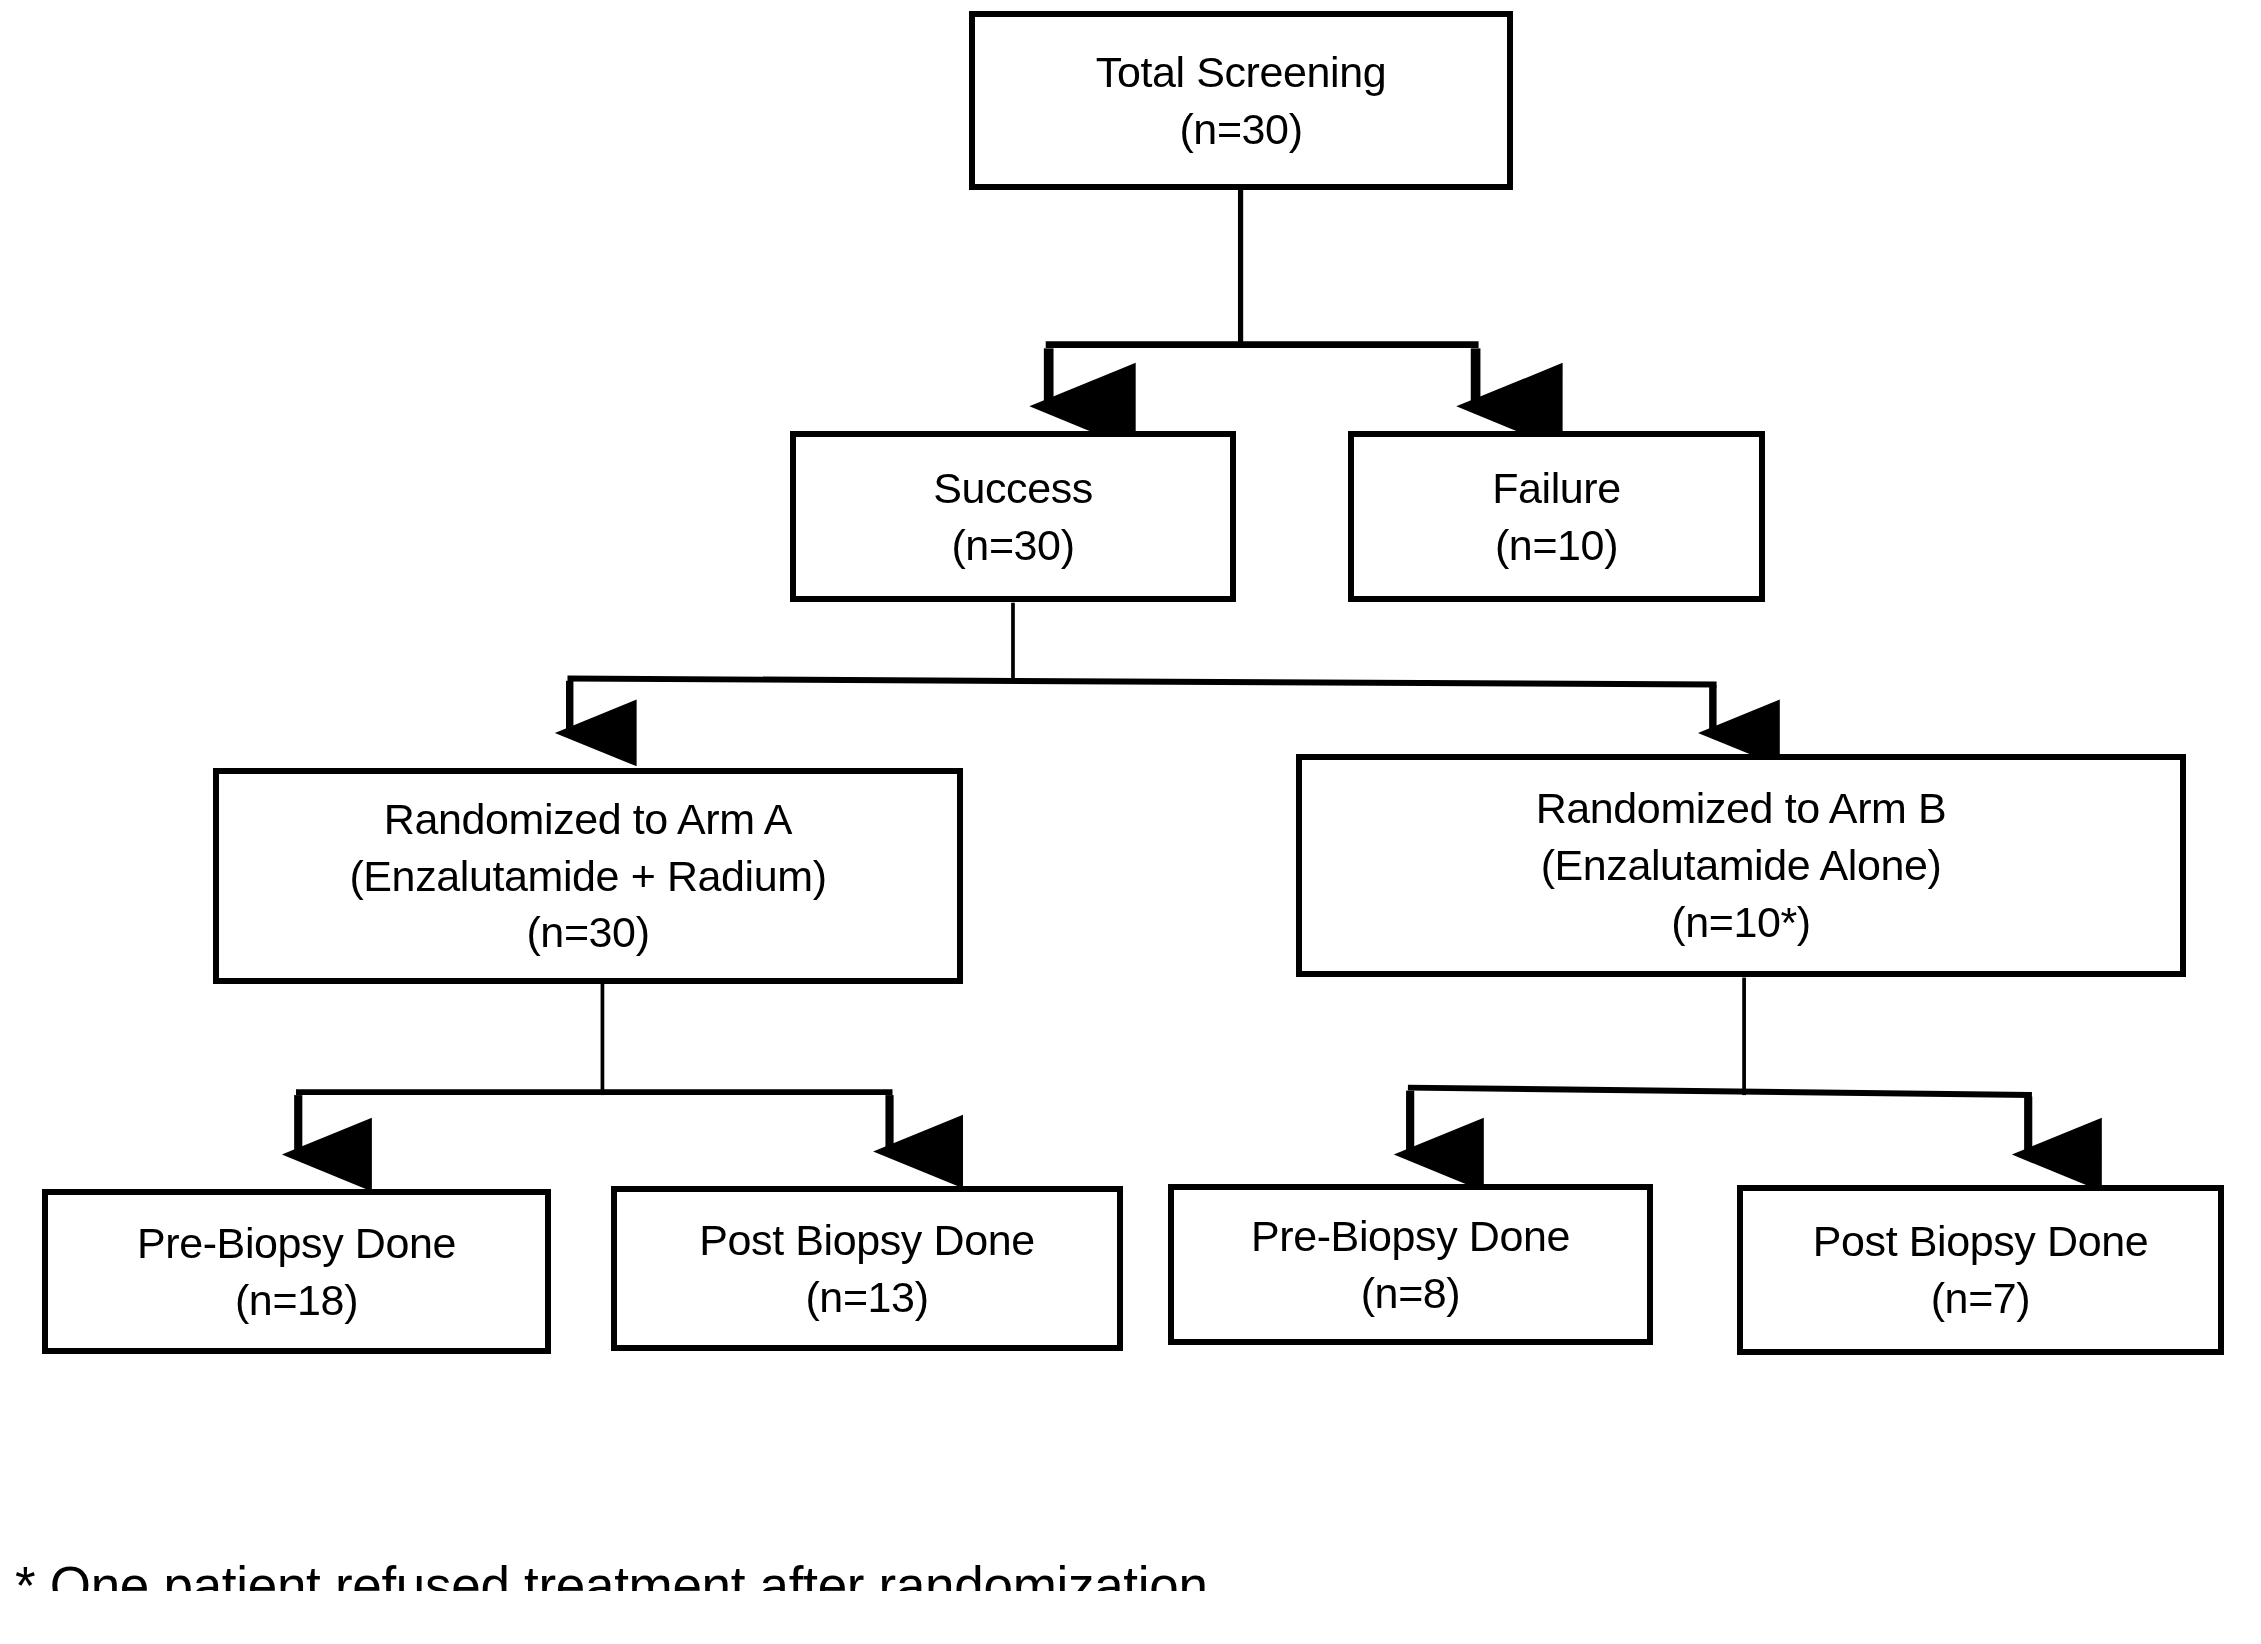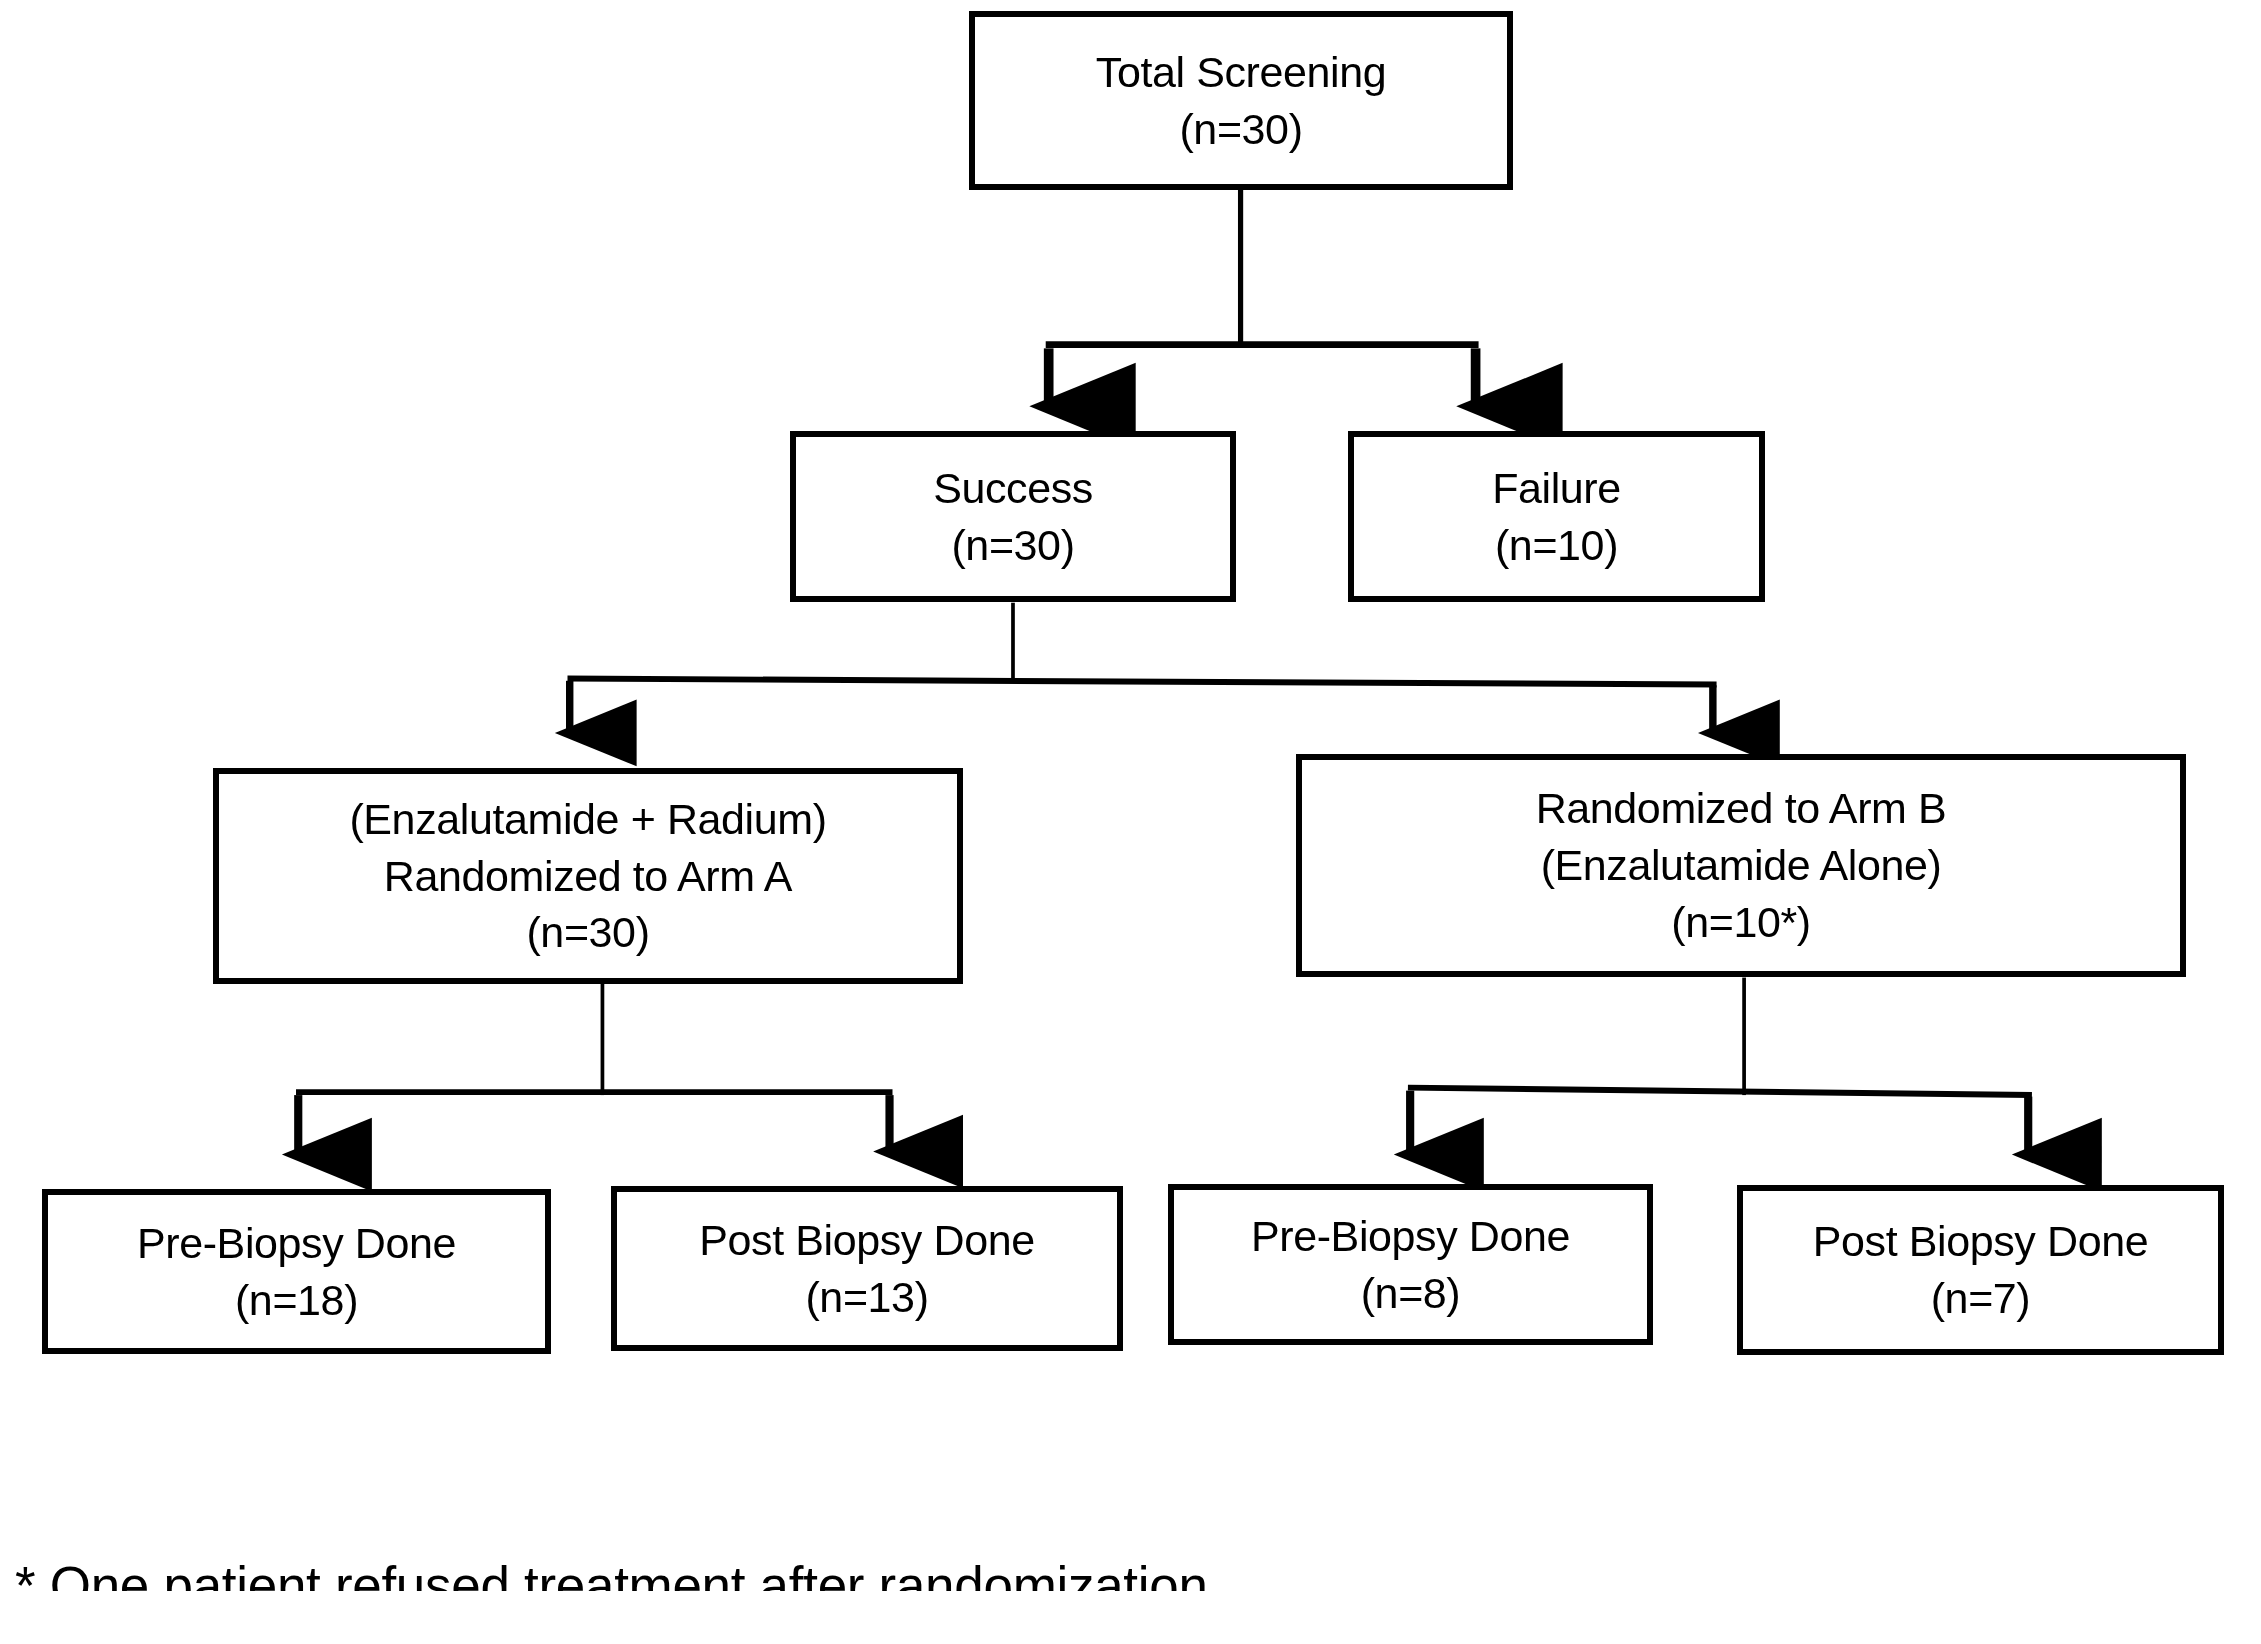--- a/index.html
+++ b/index.html
@@ -130,22 +130,22 @@
     <span class="node-line">Success</span>
     <span class="node-line">(n=30)</span>
   </div>
 
   <div class="node-box" style="left:1348px; top:431px; width:417px; height:171px;">
     <span class="node-line">Failure</span>
     <span class="node-line">(n=10)</span>
   </div>
 
   <div class="node-box" style="left:213px; top:768px; width:750px; height:216px;">
+    <span class="node-line">Randomized to Arm A</span>
     <span class="node-line">(Enzalutamide + Radium)</span>
-    <span class="node-line">Randomized to Arm A</span>
     <span class="node-line">(n=30)</span>
   </div>
 
   <div class="node-box" style="left:1296px; top:754px; width:890px; height:223px;">
     <span class="node-line">Randomized to Arm B</span>
     <span class="node-line">(Enzalutamide Alone)</span>
     <span class="node-line">(n=10*)</span>
   </div>
 
   <div class="node-box" style="left:42px; top:1189px; width:509px; height:165px;">

